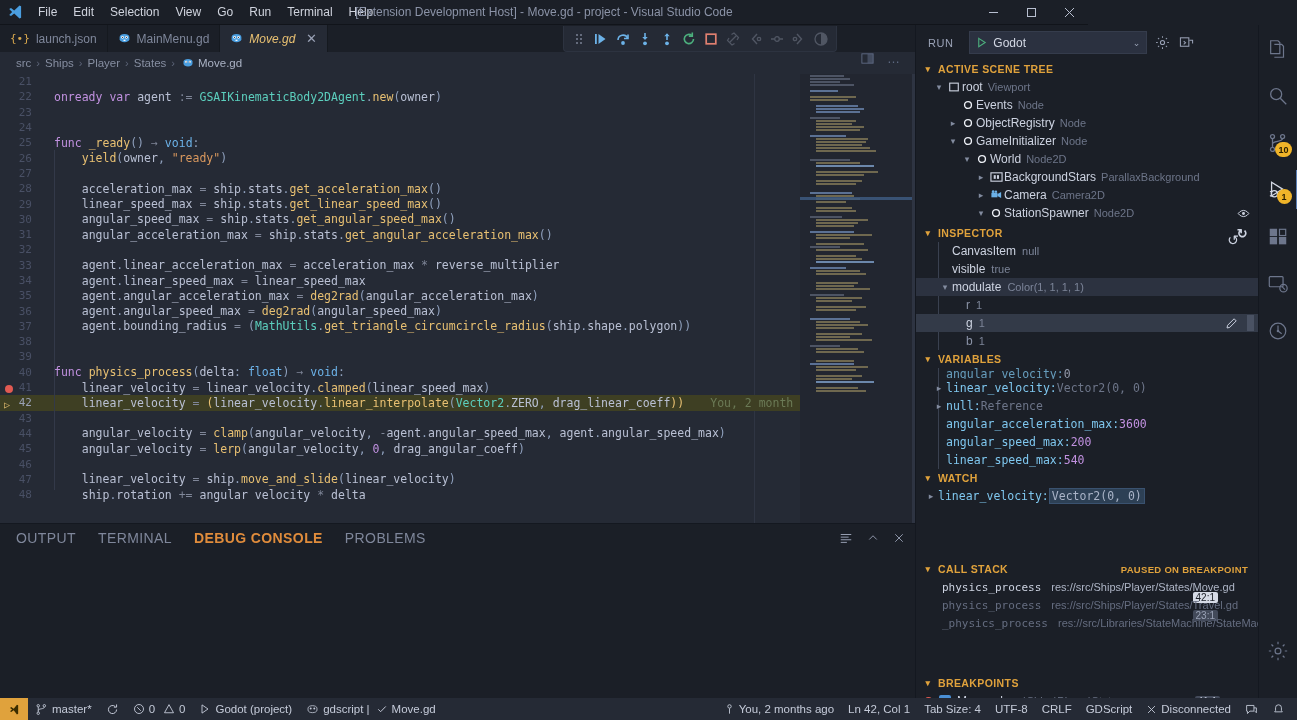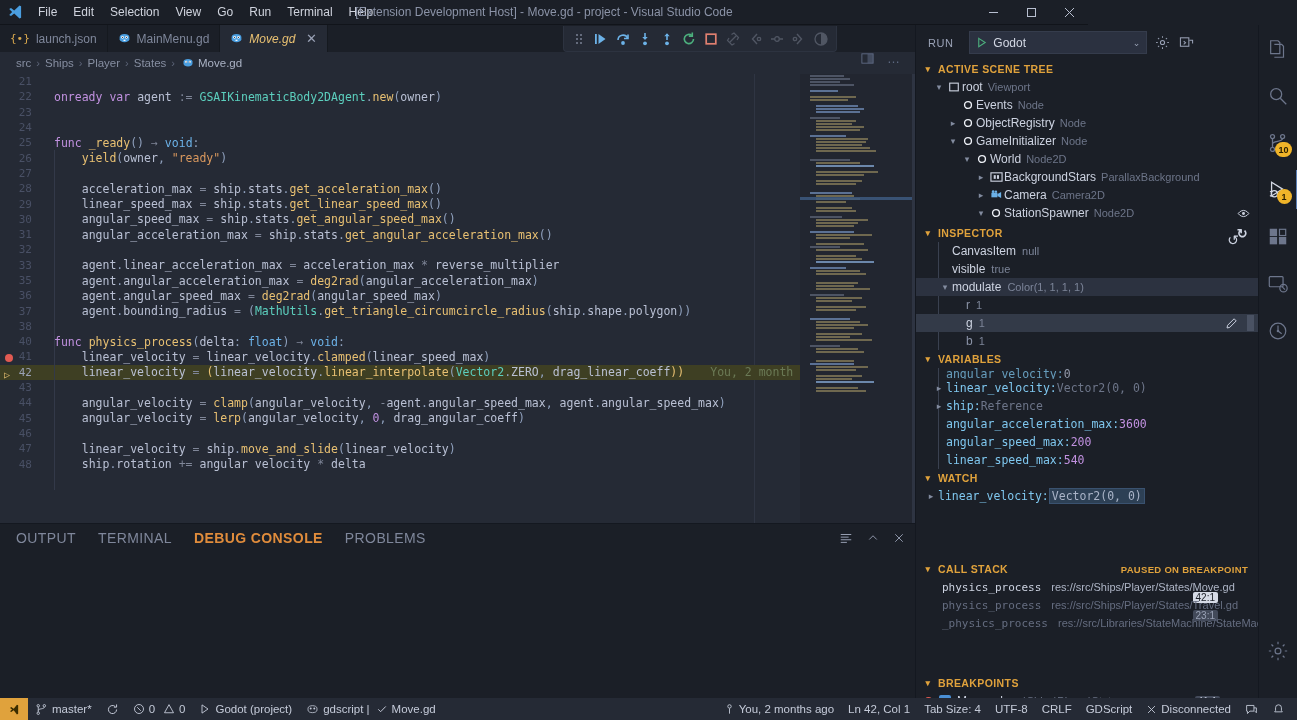--- a/index.html
+++ b/index.html
@@ -325,24 +325,26 @@
           <div class="line"><div class="gutter">24</div><div class="code-text"></div></div>
           <div class="line"><div class="gutter">25</div><div class="code-text"><span class="k">func</span><span class="id"> </span><span class="fn">_ready</span><span class="pu">()</span><span class="id"> </span><span class="op">→</span><span class="id"> </span><span class="k2">void</span><span class="pu">:</span></div></div>
           <div class="line"><div class="gutter">26</div><div class="code-text"><span class="id">    </span><span class="fn">yield</span><span class="pu">(</span><span class="pr">owner</span><span class="pu">, </span><span class="st">"ready"</span><span class="pu">)</span></div></div>
           <div class="line"><div class="gutter">27</div><div class="code-text"></div></div>
           <div class="line"><div class="gutter">28</div><div class="code-text"><span class="id">    </span><span class="pr">acceleration_max</span><span class="id"> </span><span class="op">=</span><span class="id"> </span><span class="pr">ship</span><span class="pu">.</span><span class="pr">stats</span><span class="pu">.</span><span class="fn">get_acceleration_max</span><span class="pu">()</span></div></div>
           <div class="line"><div class="gutter">29</div><div class="code-text"><span class="id">    </span><span class="pr">linear_speed_max</span><span class="id"> </span><span class="op">=</span><span class="id"> </span><span class="pr">ship</span><span class="pu">.</span><span class="pr">stats</span><span class="pu">.</span><span class="fn">get_linear_speed_max</span><span class="pu">()</span></div></div>
           <div class="line"><div class="gutter">30</div><div class="code-text"><span class="id">    </span><span class="pr">angular_speed_max</span><span class="id"> </span><span class="op">=</span><span class="id"> </span><span class="pr">ship</span><span class="pu">.</span><span class="pr">stats</span><span class="pu">.</span><span class="fn">get_angular_speed_max</span><span class="pu">()</span></div></div>
           <div class="line"><div class="gutter">31</div><div class="code-text"><span class="id">    </span><span class="pr">angular_acceleration_max</span><span class="id"> </span><span class="op">=</span><span class="id"> </span><span class="pr">ship</span><span class="pu">.</span><span class="pr">stats</span><span class="pu">.</span><span class="fn">get_angular_acceleration_max</span><span class="pu">()</span></div></div>
           <div class="line"><div class="gutter">32</div><div class="code-text"></div></div>
           <div class="line"><div class="gutter">33</div><div class="code-text"><span class="id">    </span><span class="pr">agent</span><span class="pu">.</span><span class="pr">linear_acceleration_max</span><span class="id"> </span><span class="op">=</span><span class="id"> </span><span class="pr">acceleration_max</span><span class="id"> </span><span class="op">*</span><span class="id"> </span><span class="pr">reverse_multiplier</span></div></div>
+          <div class="line"><div class="gutter">34</div><div class="code-text"><span class="id">    </span><span class="pr">agent</span><span class="pu">.</span><span class="pr">linear_speed_max</span><span class="id"> </span><span class="op">=</span><span class="id"> </span><span class="pr">linear_speed_max</span></div></div>
           <div class="line"><div class="gutter">35</div><div class="code-text"><span class="id">    </span><span class="pr">agent</span><span class="pu">.</span><span class="pr">angular_acceleration_max</span><span class="id"> </span><span class="op">=</span><span class="id"> </span><span class="fn">deg2rad</span><span class="pu">(</span><span class="pr">angular_acceleration_max</span><span class="pu">)</span></div></div>
           <div class="line"><div class="gutter">36</div><div class="code-text"><span class="id">    </span><span class="pr">agent</span><span class="pu">.</span><span class="pr">angular_speed_max</span><span class="id"> </span><span class="op">=</span><span class="id"> </span><span class="fn">deg2rad</span><span class="pu">(</span><span class="pr">angular_speed_max</span><span class="pu">)</span></div></div>
           <div class="line"><div class="gutter">37</div><div class="code-text"><span class="id">    </span><span class="pr">agent</span><span class="pu">.</span><span class="pr">bounding_radius</span><span class="id"> </span><span class="op">=</span><span class="id"> </span><span class="pu">(</span><span class="ty">MathUtils</span><span class="pu">.</span><span class="fn">get_triangle_circumcircle_radius</span><span class="pu">(</span><span class="pr">ship</span><span class="pu">.</span><span class="pr">shape</span><span class="pu">.</span><span class="pr">polygon</span><span class="pu">))</span></div></div>
           <div class="line"><div class="gutter">38</div><div class="code-text"></div></div>
+          <div class="line"><div class="gutter">39</div><div class="code-text"></div></div>
           <div class="line"><div class="gutter">40</div><div class="code-text"><span class="k">func</span><span class="id"> </span><span class="fn">physics_process</span><span class="pu">(</span><span class="pr">delta</span><span class="pu">: </span><span class="k2">float</span><span class="pu">)</span><span class="id"> </span><span class="op">→</span><span class="id"> </span><span class="k2">void</span><span class="pu">:</span></div></div>
           <div class="line"><div class="gutter">41<span class="bp-dot"></span></div><div class="code-text"><span class="id">    </span><span class="pr">linear_velocity</span><span class="id"> </span><span class="op">=</span><span class="id"> </span><span class="pr">linear_velocity</span><span class="pu">.</span><span class="fn">clamped</span><span class="pu">(</span><span class="pr">linear_speed_max</span><span class="pu">)</span></div></div>
           <div class="line hl"><div class="gutter">42<span class="bp-arrow">▷</span></div><div class="code-text"><span class="id">    </span><span class="pr">linear_velocity</span><span class="id"> </span><span class="op">=</span><span class="id"> </span><span class="fn">(</span><span class="pr">linear_velocity</span><span class="pu">.</span><span class="fn">linear_interpolate</span><span class="pu">(</span><span class="ty">Vector2</span><span class="pu">.</span><span class="pr">ZERO</span><span class="pu">, </span><span class="pr">drag_linear_coeff</span><span class="fn">))</span><span class="inline-hint">You, 2 month</span></div></div>
           <div class="line"><div class="gutter">43</div><div class="code-text"></div></div>
           <div class="line"><div class="gutter">44</div><div class="code-text"><span class="id">    </span><span class="pr">angular_velocity</span><span class="id"> </span><span class="op">=</span><span class="id"> </span><span class="fn">clamp</span><span class="pu">(</span><span class="pr">angular_velocity</span><span class="pu">, </span><span class="op">-</span><span class="pr">agent</span><span class="pu">.</span><span class="pr">angular_speed_max</span><span class="pu">, </span><span class="pr">agent</span><span class="pu">.</span><span class="pr">angular_speed_max</span><span class="pu">)</span></div></div>
           <div class="line"><div class="gutter">45</div><div class="code-text"><span class="id">    </span><span class="pr">angular_velocity</span><span class="id"> </span><span class="op">=</span><span class="id"> </span><span class="fn">lerp</span><span class="pu">(</span><span class="pr">angular_velocity</span><span class="pu">, </span><span class="nu">0</span><span class="pu">, </span><span class="pr">drag_angular_coeff</span><span class="pu">)</span></div></div>
           <div class="line"><div class="gutter">46</div><div class="code-text"></div></div>
           <div class="line"><div class="gutter">47</div><div class="code-text"><span class="id">    </span><span class="pr">linear_velocity</span><span class="id"> </span><span class="op">=</span><span class="id"> </span><span class="pr">ship</span><span class="pu">.</span><span class="fn">move_and_slide</span><span class="pu">(</span><span class="pr">linear_velocity</span><span class="pu">)</span></div></div>
           <div class="line"><div class="gutter">48</div><div class="code-text"><span class="id">    </span><span class="pr">ship</span><span class="pu">.</span><span class="pr">rotation</span><span class="id"> </span><span class="op">+=</span><span class="id"> </span><span class="pr">angular velocity</span><span class="id"> </span><span class="op">*</span><span class="id"> </span><span class="pr">delta</span></div></div>
         </div>
@@ -755,21 +757,21 @@
           <span class="mono var-name">angular_velocity:</span>
           <span class="mono var-val"> 0</span>
         </div>
         <div class="tree-row" style="padding-left: 16px;">
           <span class="twist">▸</span>
           <span class="mono var-name">linear_velocity:</span>
           <span class="mono var-val dim"> Vector2(0, 0)</span>
         </div>
         <div class="tree-row" style="padding-left: 16px;">
           <span class="twist">▸</span>
-          <span class="mono var-name">ship:</span>
+          <span class="mono var-name">null:</span>
           <span class="mono var-val dim"> Reference</span>
         </div>
         <div class="tree-row" style="padding-left: 16px;">
           <span class="twist"></span>
           <span class="mono var-name">angular_acceleration_max:</span>
           <span class="mono var-val num"> 3600</span>
         </div>
         <div class="tree-row" style="padding-left: 16px;">
           <span class="twist"></span>
           <span class="mono var-name">angular_speed_max:</span>

